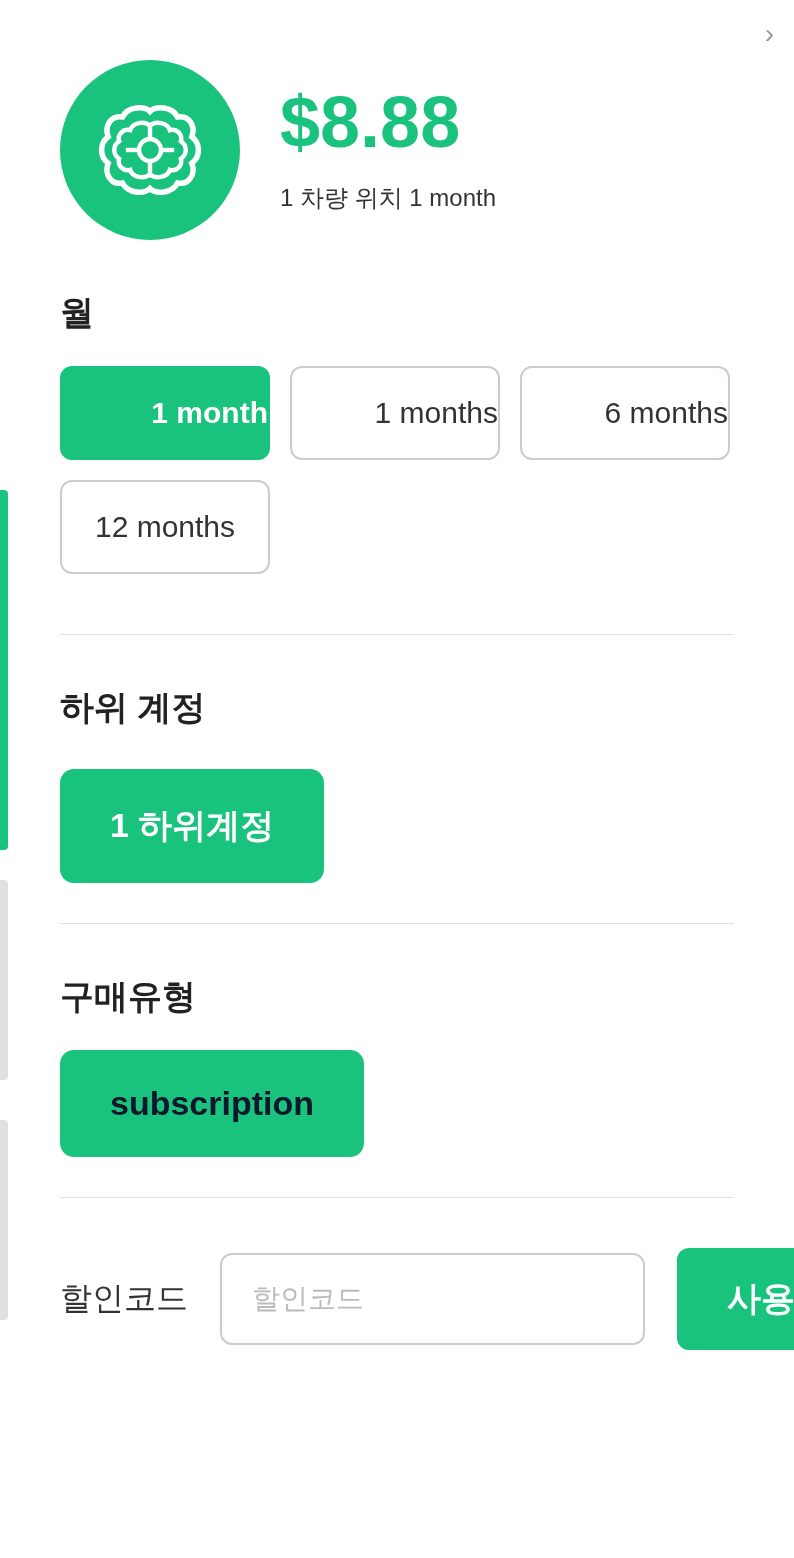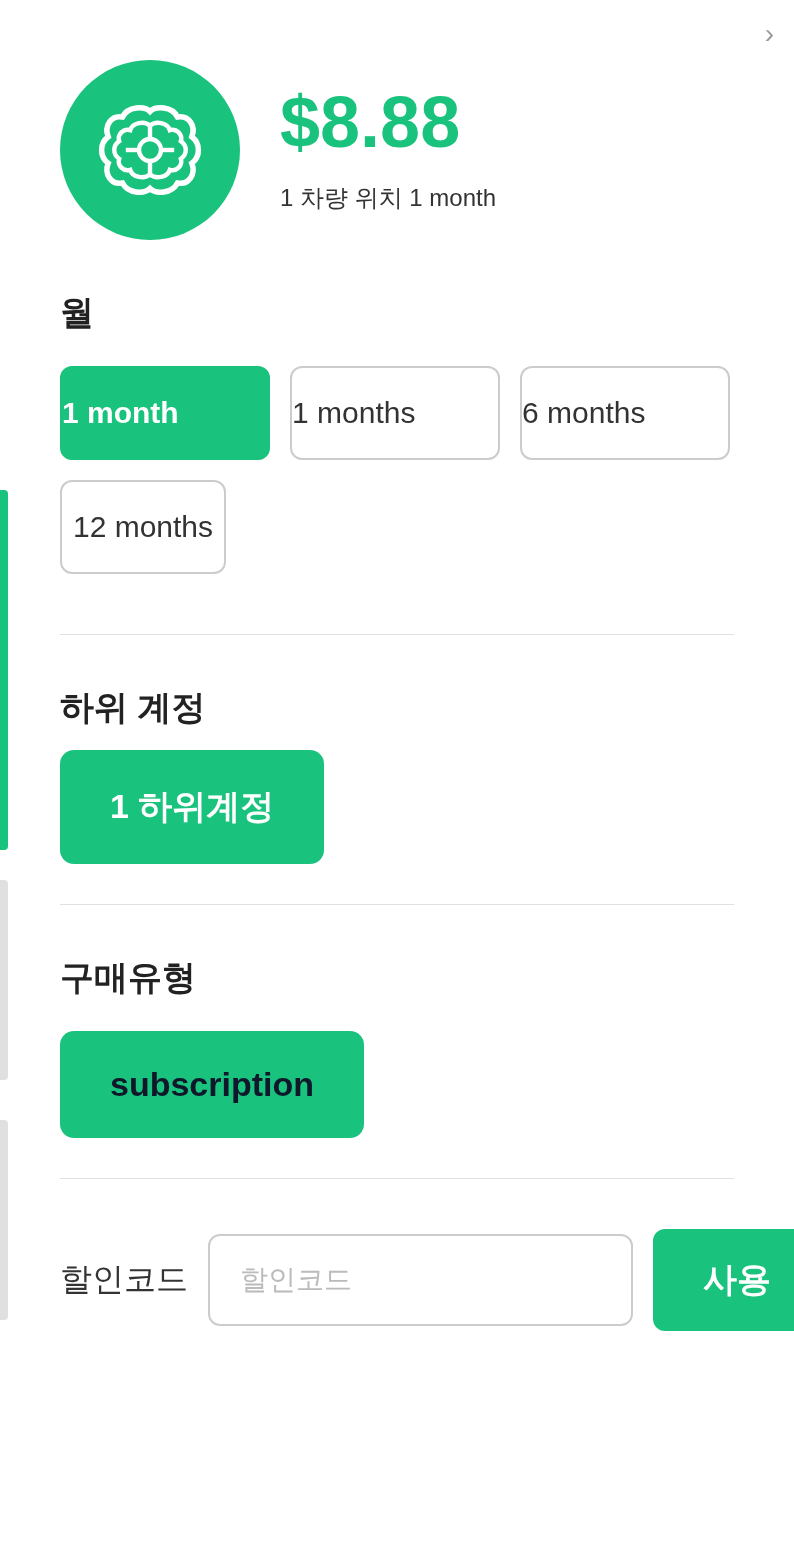--- a/index.html
+++ b/index.html
@@ -99,58 +99,58 @@
 
     .duration-btn {
       padding: 28px 0;
       border-radius: 12px;
       font-size: 30px;
       font-weight: 500;
       cursor: pointer;
       border: 2px solid #cccccc;
       background: #ffffff;
       color: #333333;
-      text-align: left;
+      text-align: right;
       width: 210px;
     }
 
     .duration-btn.active {
       background: #19c37d;
       border-color: #19c37d;
       color: #ffffff;
       font-weight: 600;
     }
 
     .duration-btn-single {
       padding: 28px 0;
       border-radius: 12px;
       font-size: 30px;
       font-weight: 500;
       cursor: pointer;
       border: 2px solid #cccccc;
       background: #ffffff;
       color: #333333;
       text-align: center;
-      width: 166px;
+      width: 210px;
     }
 
     
     .divider {
       height: 1px;
       background: #e0e0e0;
       margin: 10px 60px;
     }
 
     
     .subaccount-section {
       padding: 40px 60px 30px 60px;
     }
 
     .subaccount-btn {
-      margin-top: 19px;
+      margin-top: 38px;
       padding: 34px 50px;
       border-radius: 14px;
       font-size: 34px;
       font-weight: 600;
       cursor: pointer;
       border: none;
       background: #19c37d;
       color: #ffffff;
       display: inline-block;
     }
@@ -171,21 +171,21 @@
       background: #19c37d;
       color: #0f172a;
       display: inline-block;
     }
 
     
     .discount-section {
       padding: 40px 60px 50px 60px;
       display: flex;
       align-items: center;
-      gap: 20px;
+      gap: 32px;
     }
 
     .discount-label {
       font-size: 32px;
       color: #333333;
       font-weight: 500;
       white-space: nowrap;
     }
 
     .discount-input {

